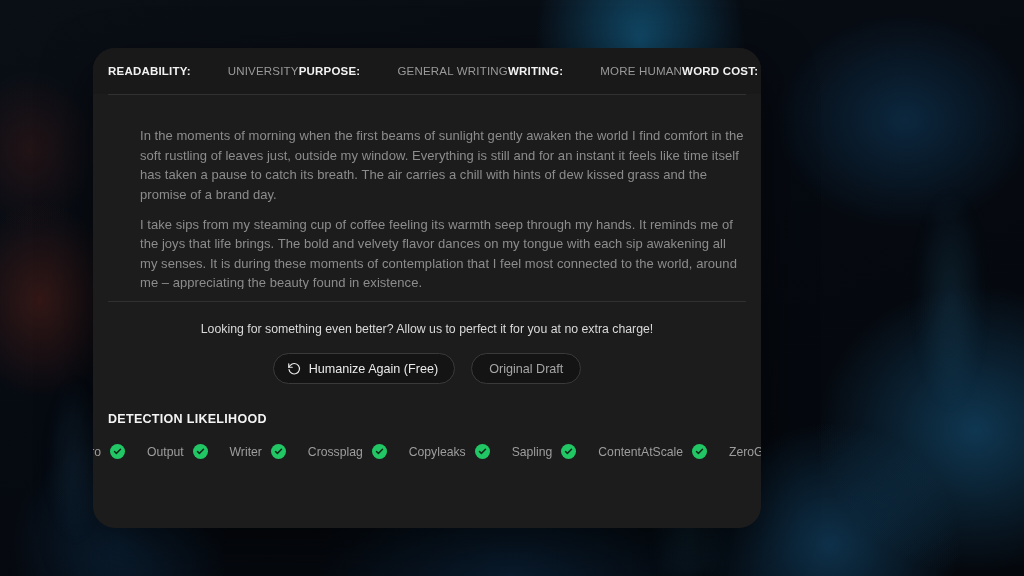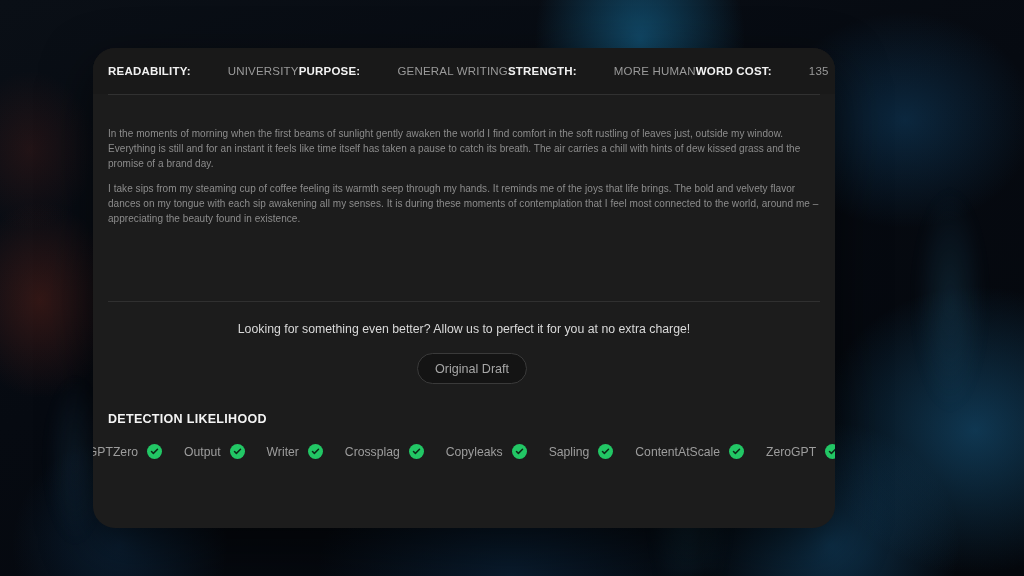--- a/index.html
+++ b/index.html
@@ -40,21 +40,21 @@
       radial-gradient(ellipse 50px 160px at 950px 300px, rgba(60,170,225,0.14), rgba(60,170,225,0) 70%),
       radial-gradient(ellipse 40px 120px at 75px 460px, rgba(60,150,210,0.12), rgba(60,150,210,0) 70%);
     filter: blur(6px);
   }
 
   
   #card {
     position: absolute;
     left: 93px;
     top: 48px;
-    width: 742px;
+    width: 668px;
     height: 480px;
     background: #1c1c1c;
     border-radius: 22px;
     overflow: hidden;
     box-shadow: 0 18px 50px rgba(0,0,0,0.55);
   }
 
   .card-header {
     height: 46px;
     background: #191919;
@@ -99,23 +99,24 @@
     letter-spacing: 0.3px;
   }
 
   #result-text {
     margin-top: 17px;
     height: 163px;
     overflow: hidden;
   }
   #result-text p {
     color: #8c8c8c;
-    font-size: 10px;
+    font-size: 13px;
     line-height: 1.51;
     letter-spacing: 0.05px;
+    margin-left: 32px;
   }
   #result-text p + p { margin-top: 10px; }
 
   .divider-full {
     height: 1px;
     background: #303030;
     margin: 12px 0 0 0;
   }
 
   .center-row {
@@ -207,21 +208,21 @@
       <span class="meta-label">READABILITY:</span>
       <span class="meta-value">UNIVERSITY</span>
     </div>
     <div class="meta-gap-1"></div>
     <div class="meta-item">
       <span class="meta-label">PURPOSE:</span>
       <span class="meta-value">GENERAL WRITING</span>
     </div>
     <div class="meta-gap-2"></div>
     <div class="meta-item">
-      <span class="meta-label">STRENGTH:</span>
+      <span class="meta-label">WRITING:</span>
       <span class="meta-value">MORE HUMAN</span>
     </div>
     <div class="meta-gap-3"></div>
     <div class="meta-item">
       <span class="meta-label">WORD COST:</span>
       <span class="meta-value">135</span>
     </div>
   </div>
 
   <div class="hr"></div>
@@ -233,20 +234,29 @@
       <p>In the moments of morning when the first beams of sunlight gently awaken the world I find comfort in the soft rustling of leaves just, outside my window. Everything is still and for an instant it feels like time itself has taken a pause to catch its breath. The air carries a chill with hints of dew kissed grass and the promise of a brand day.</p>
       <p>I take sips from my steaming cup of coffee feeling its warmth seep through my hands. It reminds me of the joys that life brings. The bold and velvety flavor dances on my tongue with each sip awakening all my senses. It is during these moments of contemplation that I feel most connected to the world, around me – appreciating the beauty found in existence.</p>
     </div>
 
     <div class="divider-full"></div>
 
 
     <div class="tagline">Looking for something even better? Allow us to perfect it for you at no extra charge!</div>
 
     <div class="center-row actions-row">
+      <button class="btn btn-humanize">
+        <span class="icon">
+          <svg width="14" height="14" viewBox="0 0 24 24" fill="none" stroke="#eaeaea" stroke-width="2" stroke-linecap="round" stroke-linejoin="round">
+            <path d="M3 3v6h6"></path>
+            <path d="M3.5 13a9 9 0 1 0 2.1-7.4L3 9"></path>
+          </svg>
+        </span>
+        <span>Humanize Again (Free)</span>
+      </button>
       <button class="btn btn-original">
         <span>Original Draft</span>
       </button>
     </div>
 
     <div id="detection-section">
       <div class="section-title">DETECTION LIKELIHOOD</div>
       <div id="detector-list">
           <div class="detector">
             <span class="detector-name">GPTZero</span>

